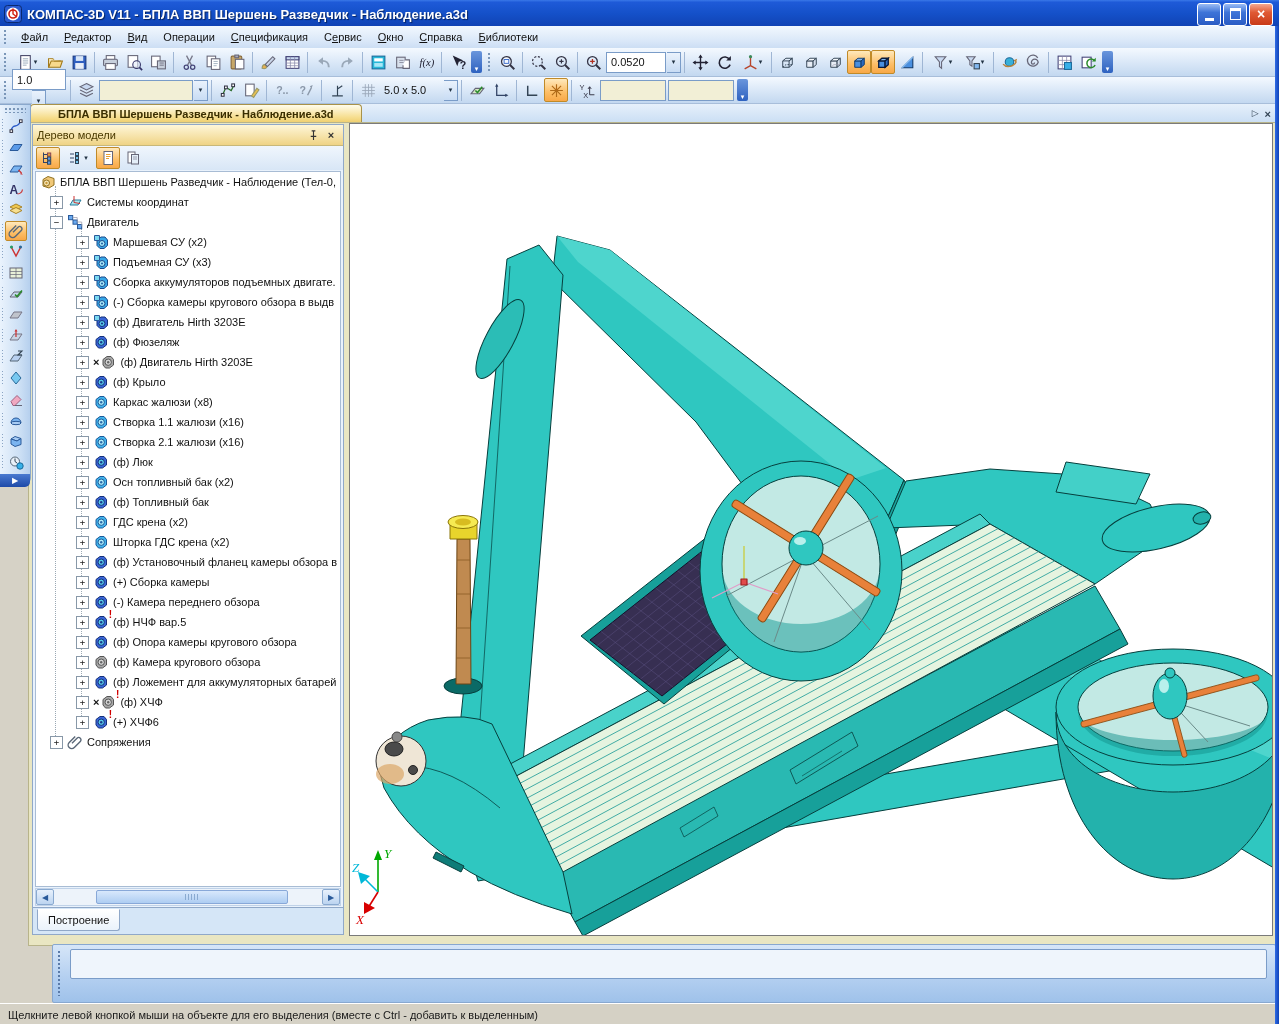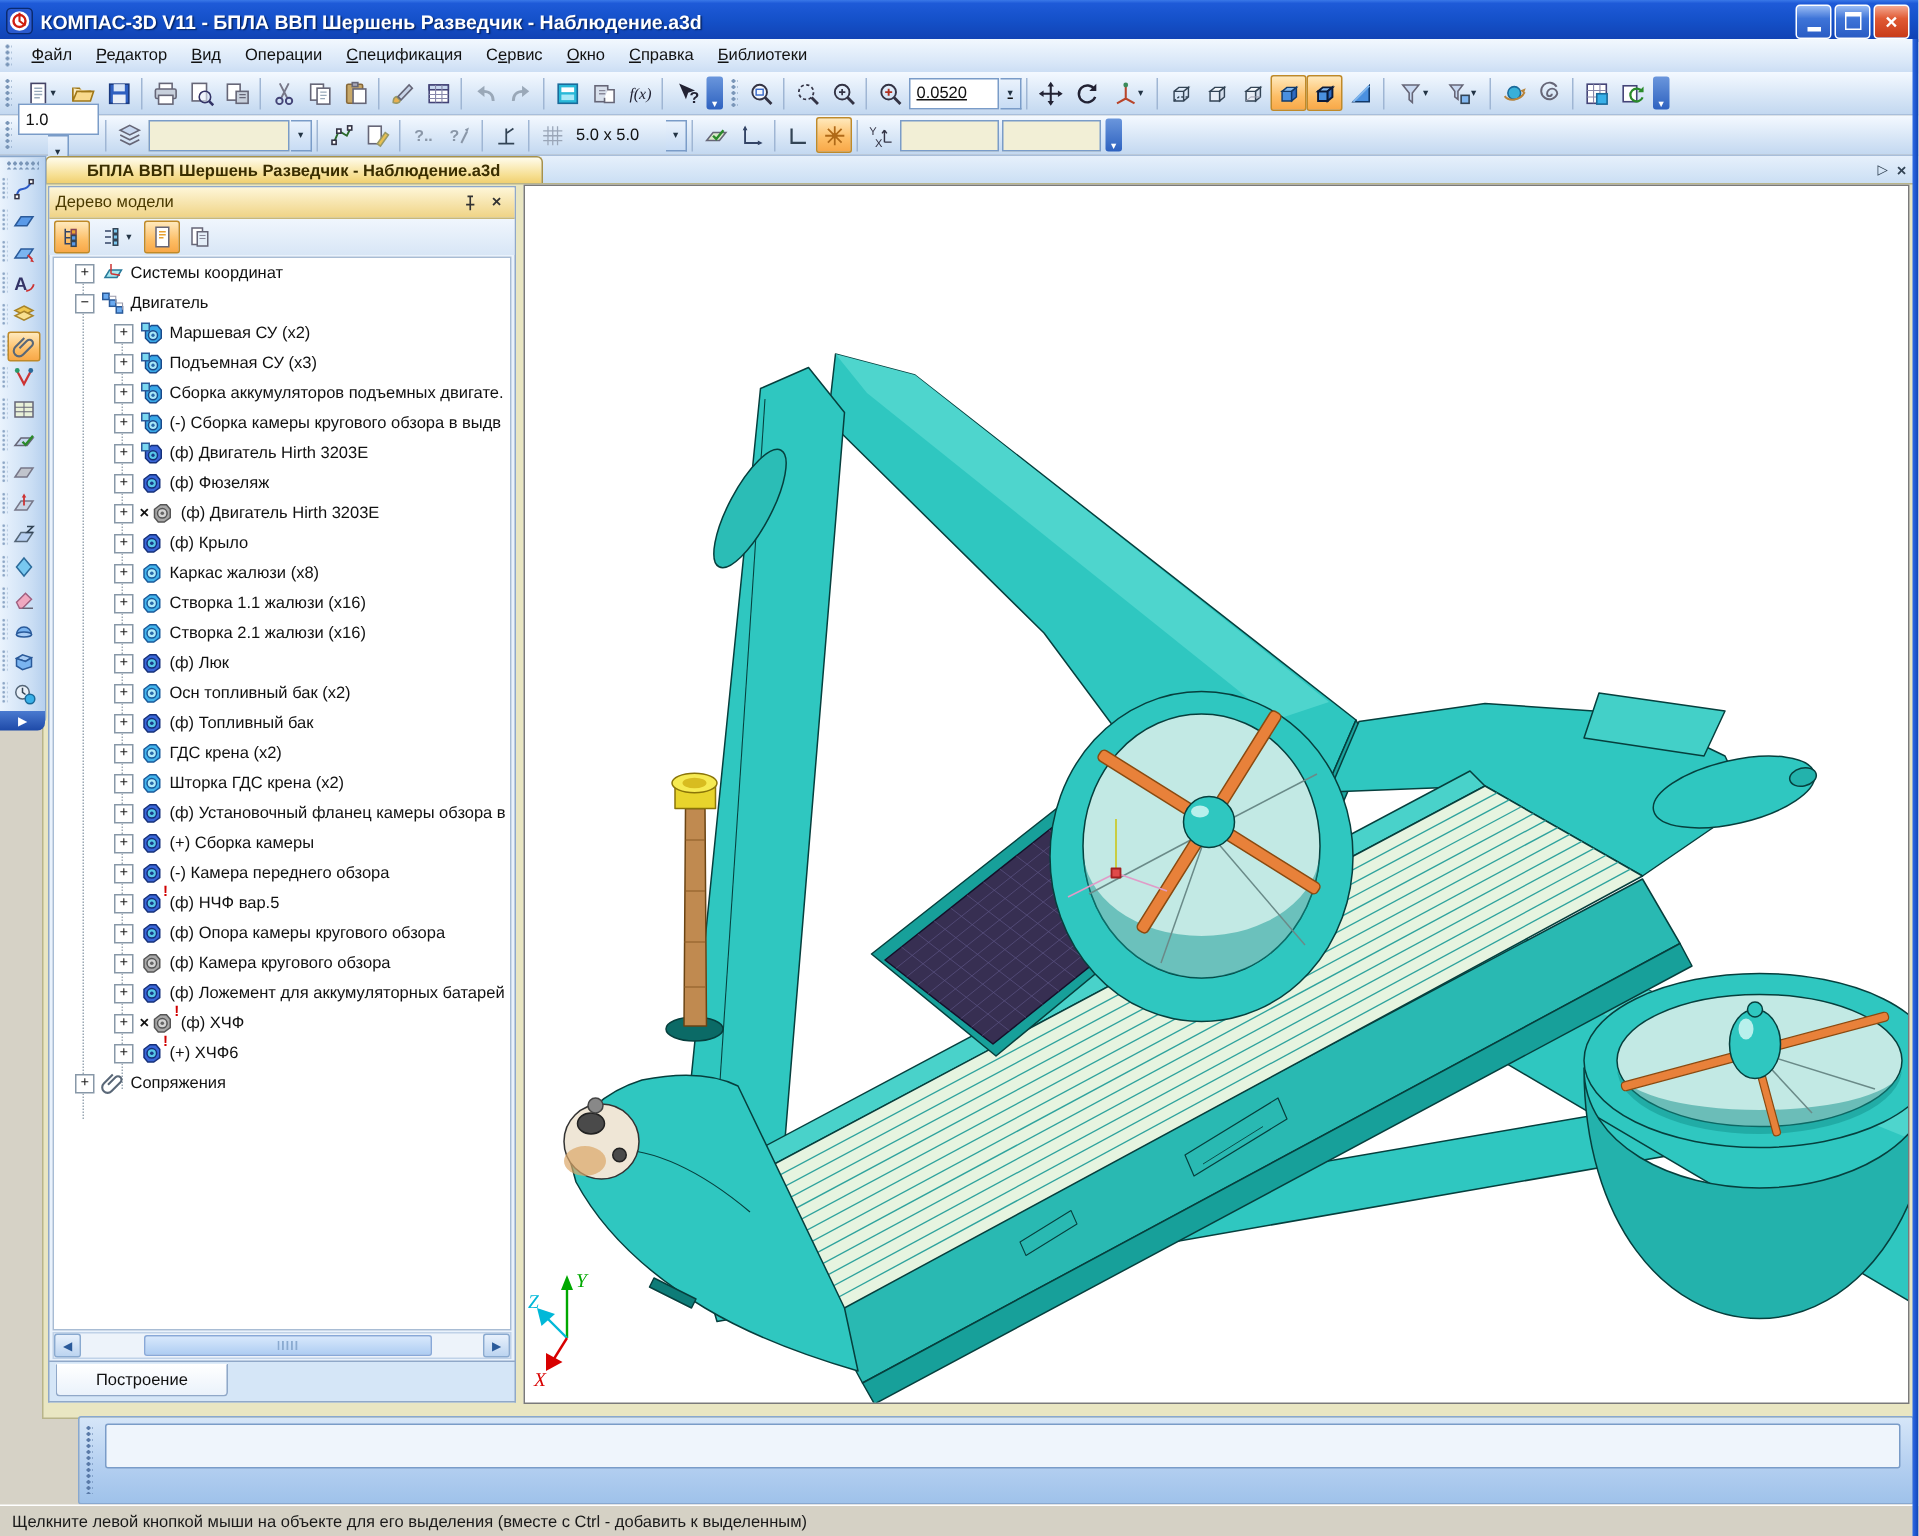--- a/index.html
+++ b/index.html
@@ -82,21 +82,21 @@
   .vline{position:absolute;width:0;border-left:1px dotted #9AA8B4;z-index:1}
   .hscroll{height:16px;flex:none;margin:1px 2px;background:#EDF3FA;border:1px solid #C0D2E8;position:relative;display:flex;align-items:center}
   .sb-btn{width:16px;height:14px;flex:none;display:flex;align-items:center;justify-content:center;font-size:8px;color:#2A5A9A;
     background:linear-gradient(#E8F1FC,#BCD4F0);border:1px solid #8AAAD0;border-radius:2px}
   .sb-btn.right{margin-left:auto}
   .sb-thumb{position:absolute;left:60px;width:190px;top:1px;height:12px;border:1px solid #88A8D8;border-radius:2px;
     background:linear-gradient(#D8E8FC,#AECDF2)}
   .sb-thumb::after{content:"";position:absolute;left:50%;top:3px;width:14px;height:6px;margin-left:-7px;
     background-image:linear-gradient(90deg,#8AAAD0 1px,transparent 1px);background-size:3px 6px}
   .bottom-tabs{position:absolute;left:32px;top:908px;width:310px;height:26px;background:#D5E6F7;border:1px solid #90A8C8;border-top:none}
-  .b-tab{position:absolute;left:4px;top:1px;height:20px;padding:0 26px;display:flex;align-items:center;
+  .b-tab{position:absolute;left:4px;top:1px;height:20px;padding:0 10px;display:flex;align-items:center;
     background:linear-gradient(#FFFFFF,#EAF2FB);border:1px solid #90A8C8;border-radius:0 0 3px 3px;border-top:1px solid #fff}
   
   .viewport{position:absolute;left:349px;top:123px;width:922px;height:811px;background:#fff;border:1px solid #7A7A7A}
   
   .prop-bar{position:absolute;left:52px;top:944px;width:1222px;height:57px;
     background:linear-gradient(#D6E6F8,#B2CEF0 60%,#9FC2EA);border:1px solid #88A8D0;border-radius:2px;display:flex}
   .prop-grip{width:5px;height:46px;margin:5px 4px;background-image:radial-gradient(#5A7AA8 38%,transparent 42%);background-size:4px 4px}
   .prop-field{flex:1;height:28px;margin:4px 8px 0 4px;background:#EFF5FC;border:1px solid #7A9CC8;border-radius:2px}
   
   .statusbar{position:absolute;left:0;top:1003px;width:1279px;height:21px;background:#D5D1C5;
@@ -287,21 +287,21 @@
       </svg>
     </button>
     <div class="tb-sep"></div>
     <button class="tb-btn">
       <svg viewBox="0 0 16 16" width="17" height="17">
         <circle cx="7" cy="7" r="4.6" fill="none" stroke="#334" stroke-width="1.2"></circle>
         <path d="M4.8 7h4.4M7 4.8v4.4" stroke="#B03020" stroke-width="1.2"></path>
         <path d="M10.4 10.4l4 4" stroke="#334" stroke-width="1.8"></path>
       </svg>
     </button>
-    <div style="display: flex; align-items: center; text-decoration: underline;">
+    <div style="display: flex; align-items: center;">
       <div class="tb-field" style="width: 50px;">0.0520</div>
       <div class="tb-dd">▾</div>
     </div>
     <div class="tb-sep"></div>
     <button class="tb-btn">
       <svg viewBox="0 0 16 16" width="17" height="17">
         <path d="M8 2v12M2 8h12" stroke="#223" stroke-width="1.3"></path>
         <path d="M8 .5L10 3.5H6zM8 15.5L10 12.5H6zM.5 8L3.5 6v4zM15.5 8L12.5 6v4z" fill="#223"></path>
       </svg>
     </button>
@@ -725,20 +725,30 @@
       </button>
       <button class="tb-btn" style="width: 24px; height: 22px;">
         <svg viewBox="0 0 16 16" width="16" height="16">
           <rect x="3" y="2" width="7" height="11" fill="#fff" stroke="#667"></rect>
           <rect x="6.5" y="4.5" width="7" height="9.5" fill="#E4EEF8" stroke="#667"></rect>
           <path d="M8 7h4M8 9h4" stroke="#889" stroke-width=".8"></path>
         </svg>
       </button>
     </div>
   <div class="tree-body" id="tree-body">
+      <div class="trow" style="padding-left: 4px;">
+        <span class="ticon">
+          <svg viewBox="0 0 16 16" width="16" height="16">
+            <path d="M3 5.5L8 2.5l6 2v6.5l-5 3-6-2z" fill="#F0C878" stroke="#907020"></path>
+            <circle cx="6.5" cy="9" r="3" fill="#F8E8B8" stroke="#907020"></circle>
+            <circle cx="6.5" cy="9" r="1.2" fill="#C89838"></circle>
+          </svg>
+        </span>
+        <span>БПЛА ВВП Шершень Разведчик - Наблюдение (Тел-0,</span>
+      </div>
       <div class="trow" style="padding-left: 14px;">
         <span class="plus">+</span>
         <span class="ticon">
           <svg viewBox="0 0 16 16" width="16" height="16">
             <path d="M3 11l3-5h8l-3 5z" fill="#A8E8F0" stroke="#2A7A9A"></path>
             <path d="M7 8.5V2M7 8.5l6 1" stroke="#C33" stroke-width="1"></path>
           </svg>
         </span>
         <span>Системы координат</span>
       </div>

